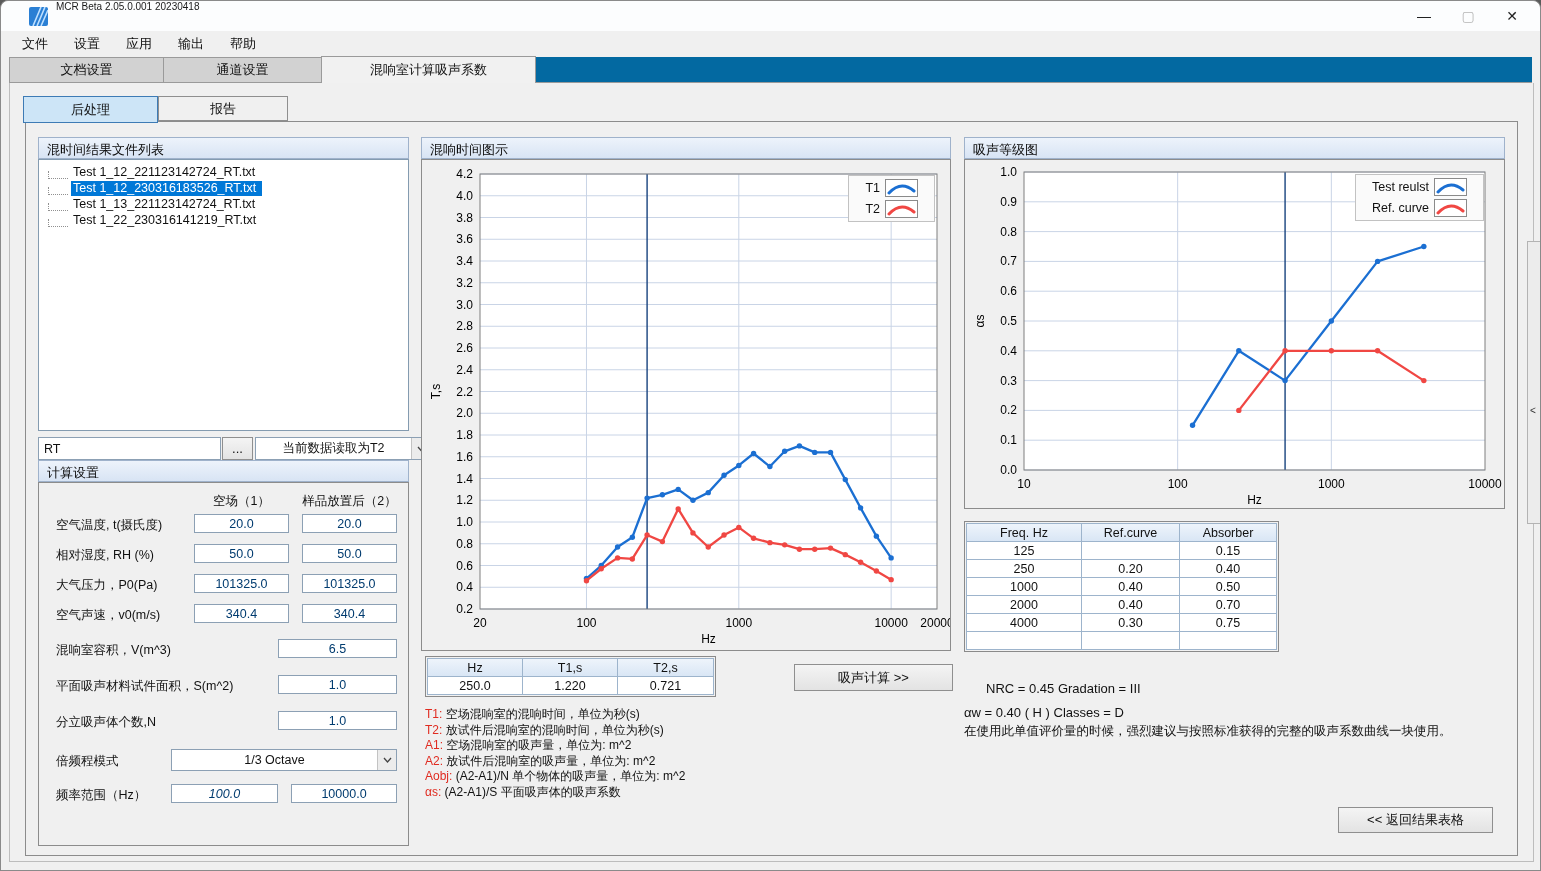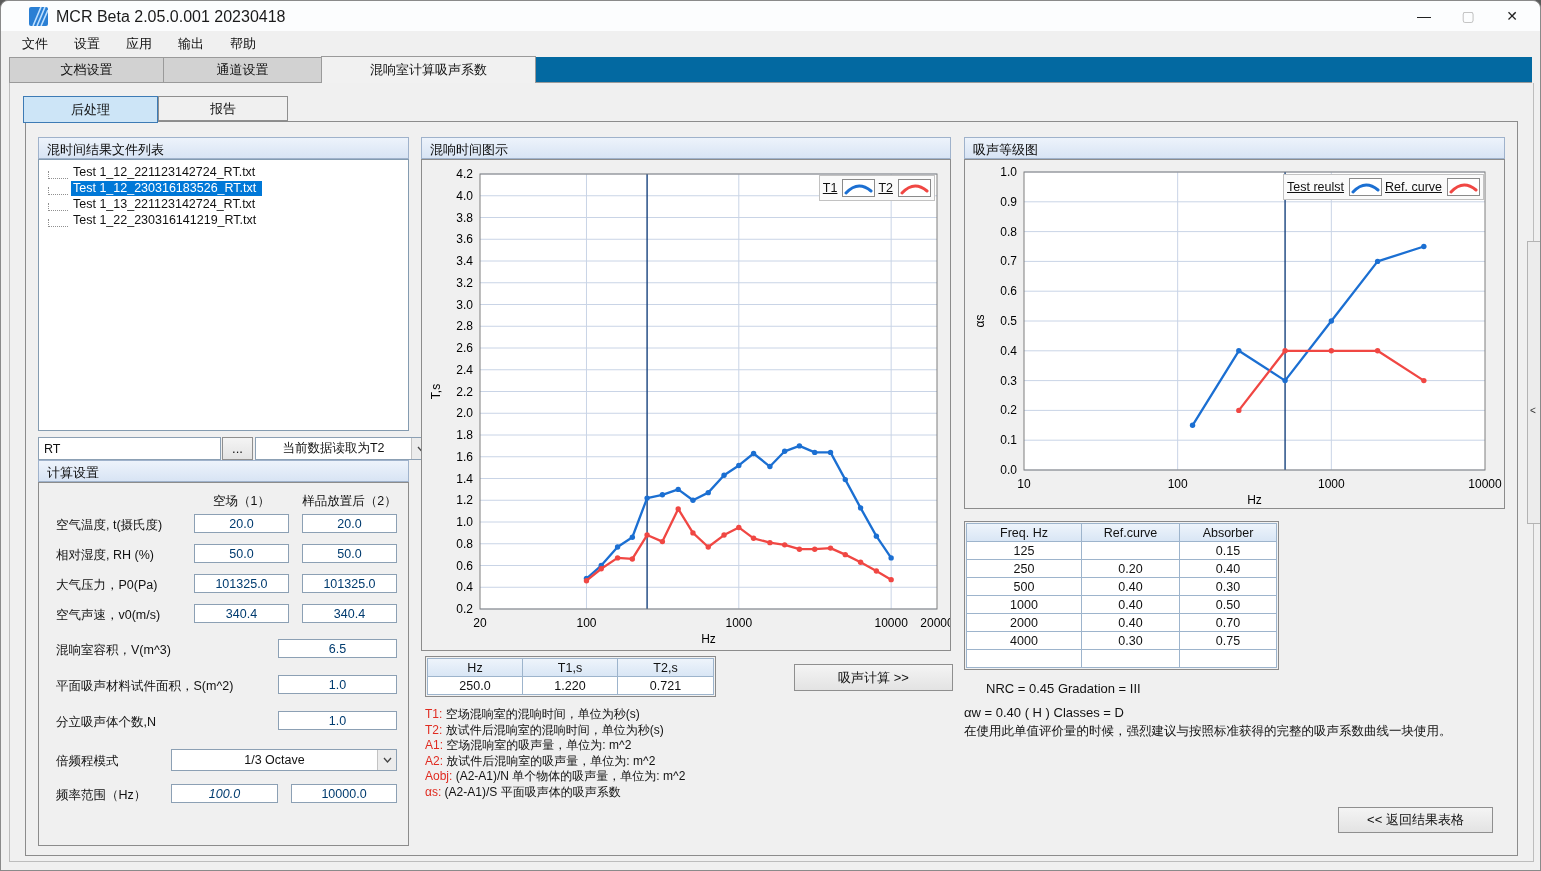--- a/index.html
+++ b/index.html
@@ -3,21 +3,21 @@
 <meta charset="utf-8">
 <style>
   html,body{margin:0;padding:0;background:#5a5a5a;}
   *{box-sizing:border-box;}
   #window{position:relative;width:1541px;height:871px;background:#f0f0f0;
     font-family:"Liberation Sans",sans-serif;color:#111;overflow:hidden;
     border-radius:8px 8px 0 0;border:1px solid #8a8a8a;}
   
   .titlebar{position:absolute;left:0;top:0;right:0;height:30px;background:#fcfdfe;border-radius:8px 8px 0 0;}
   .app-icon{position:absolute;left:28px;top:6px;width:19px;height:19px;}
-  .win-title{position:absolute;left:55px;top:7px;font-size:16px;color:#1a1a1a;}
+  .win-title{position:absolute;left:55px;top:0;font-size:10px;color:#1a1a1a;}
   .winbtn{position:absolute;top:0;width:44px;height:30px;text-align:center;line-height:30px;font-size:14px;color:#222;cursor:default;}
   .winbtn.max{color:#b5b5b5;}
   
   .menubar{position:absolute;left:0;top:30px;right:0;height:26px;display:flex;align-items:center;padding-left:8px;background:#f0f0f0;}
   .menu-item{padding:3px 13px;font-size:13px;}
   
   .tabstrip{position:absolute;left:8px;top:56px;right:8px;height:26px;background:#0369a1;border-bottom:1px solid #9a9a9a;display:flex;align-items:flex-end;}
   .tab{height:25px;background:#d2d2d2;border:1px solid #9a9a9a;border-bottom:none;
     display:flex;align-items:center;justify-content:center;font-size:13px;margin-right:-1px;}
   .tab.active{background:#f1f1f1;height:27px;margin-bottom:-1px;z-index:2;}
@@ -43,21 +43,21 @@
   .btn{position:absolute;background:linear-gradient(#f4f4f4,#e3e3e3);border:1px solid #8f8f8f;
     font-size:13px;display:flex;align-items:center;justify-content:center;color:#111;}
   .combo{position:absolute;background:#fff;border:1px solid #8ca0b4;display:flex;align-items:center;}
   .combo-text{flex:1;text-align:center;font-size:12.5px;}
   .combo-arrow{width:19px;align-self:stretch;background:#ececec;border-left:1px solid #c3c3c3;display:flex;align-items:center;justify-content:center;}
   .flabel{position:absolute;font-size:12.5px;white-space:nowrap;}
   .colhead{position:absolute;font-size:12.5px;text-align:center;}
   
   .chartbox{position:absolute;border:1px solid #8c8c8c;background:#f0f0f0;}
   svg text{font-family:"Liberation Sans",sans-serif;}
-  .legend{position:absolute;border:1px solid #c2c2c2;background:#fafafa;padding:3px 3px;display:flex;gap:3px;text-decoration:underline;}
+  .legend{position:absolute;border:1px solid #c2c2c2;background:#fafafa;padding:3px 16px;display:flex;flex-direction:column;gap:3px;}
   .leg-row{display:flex;align-items:center;justify-content:flex-end;gap:5px;font-size:12.5px;}
   .swatch{width:33px;height:18px;background:#fff;border:1px solid #8a8a8a;display:flex;align-items:center;justify-content:center;}
   
   .dtable{border-collapse:collapse;table-layout:fixed;}
   .dtable th{background:linear-gradient(#eef4fb,#d9e6f5);font-weight:normal;}
   .dtable th,.dtable td{border:1px solid #9db4cc;font-size:12.5px;text-align:center;height:18px;padding:0;background-clip:padding-box;}
   .dtable td{background:#fff;}
   .twrap{position:absolute;border:1px solid #8a8a8a;background:#f2f2f2;padding:1px;}
   
   .note{font-size:12px;line-height:15.6px;white-space:nowrap;}
@@ -426,25 +426,20 @@
             <td>125</td>
             <td></td>
             <td>0.15</td>
           </tr>
           <tr>
             <td>250</td>
             <td>0.20</td>
             <td>0.40</td>
           </tr>
           <tr>
-            <td>500</td>
-            <td>0.40</td>
-            <td>0.30</td>
-          </tr>
-          <tr>
             <td>1000</td>
             <td>0.40</td>
             <td>0.50</td>
           </tr>
           <tr>
             <td>2000</td>
             <td>0.40</td>
             <td>0.70</td>
           </tr>
           <tr>

